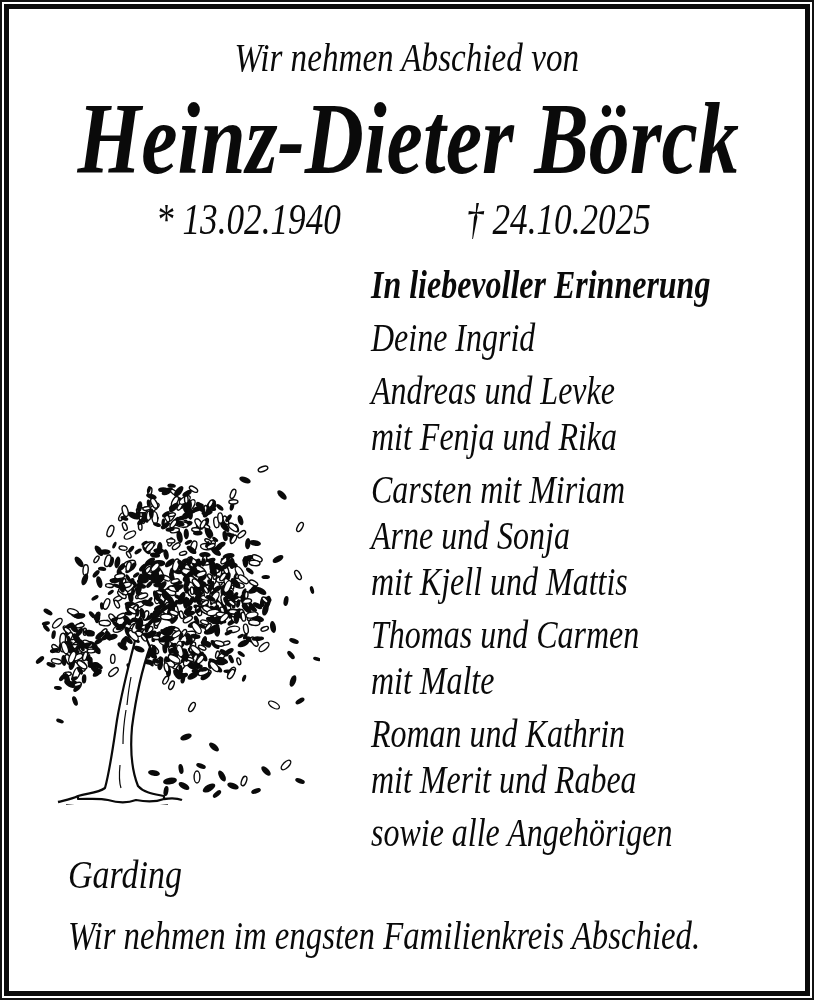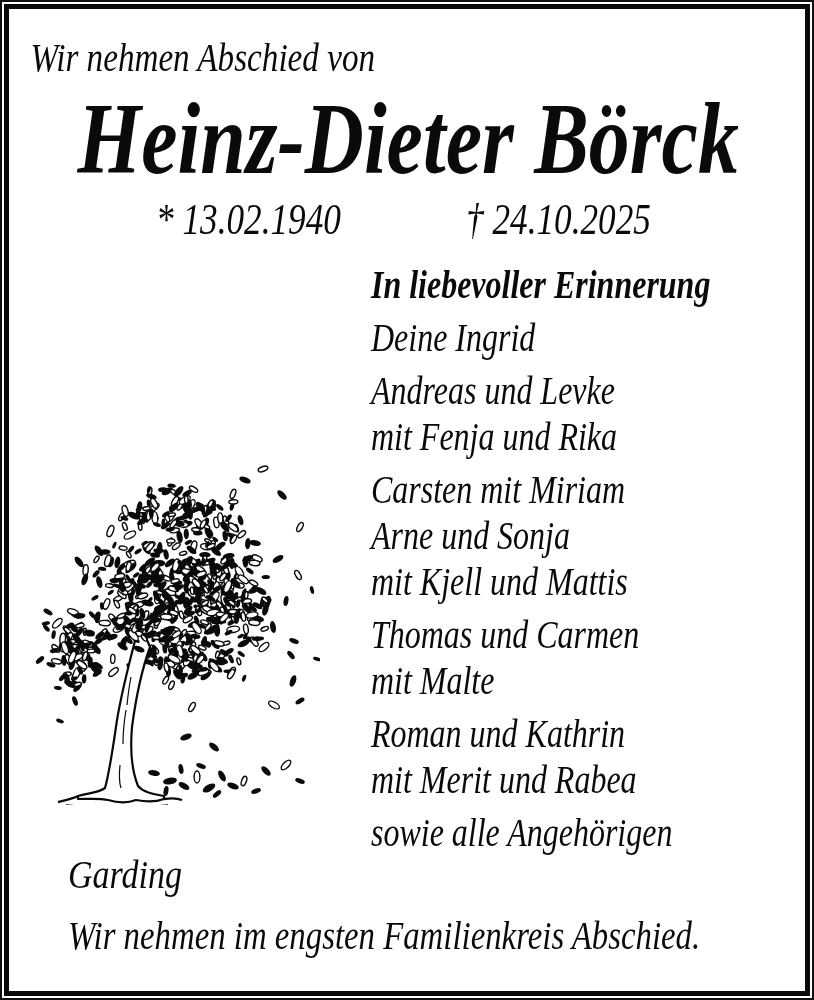--- a/index.html
+++ b/index.html
@@ -8,21 +8,21 @@
     width:814px;height:1000px;
     background:#fff;
     overflow:hidden;
     font-family:"Liberation Serif","DejaVu Serif",serif;
     color:#0a0a0a;
   }
   .border-outer{position:absolute;inset:0;border:2px solid #111;pointer-events:none;}
   .border-inner{position:absolute;inset:4px;border:5px solid #0a0a0a;pointer-events:none;}
 
   .line-intro{
-    position:absolute;top:38px;left:0;width:814px;text-align:left;
+    position:absolute;top:38px;left:0;width:814px;text-align:center;
     font-style:italic;font-size:39px;line-height:1;white-space:nowrap;
   }
   .line-intro .cnd{display:inline-block;transform:scaleX(.85);transform-origin:50% 50%;}
 
   .line-name{
     position:absolute;top:89px;left:0;width:814px;text-align:center;
     font-style:italic;font-weight:bold;font-size:101px;line-height:1;white-space:nowrap;
   }
   .line-name .cnd{display:inline-block;transform:scaleX(.81);transform-origin:50% 50%;}
 

